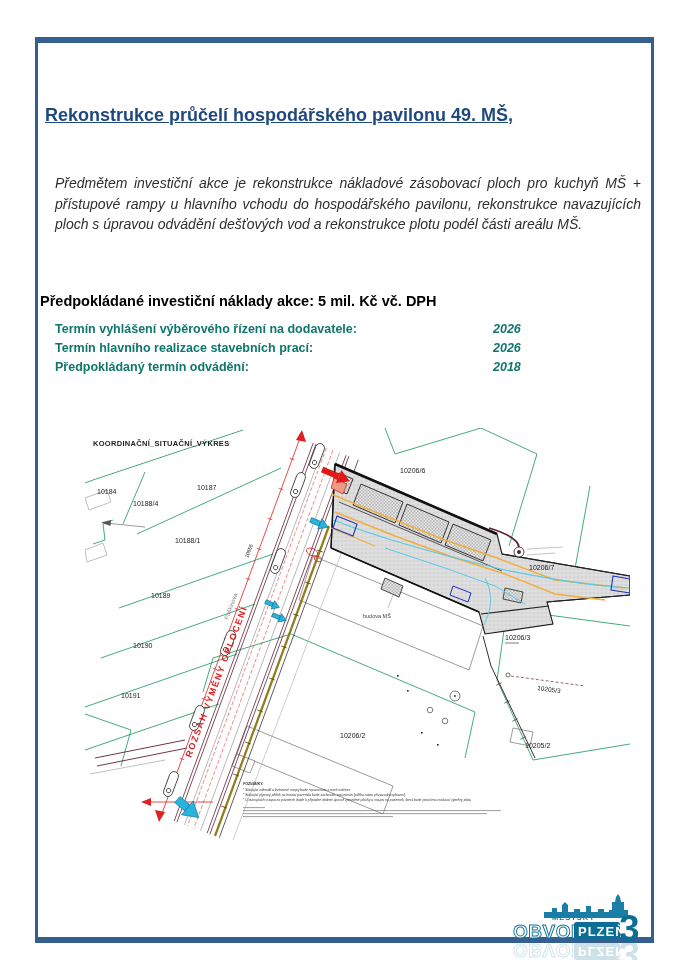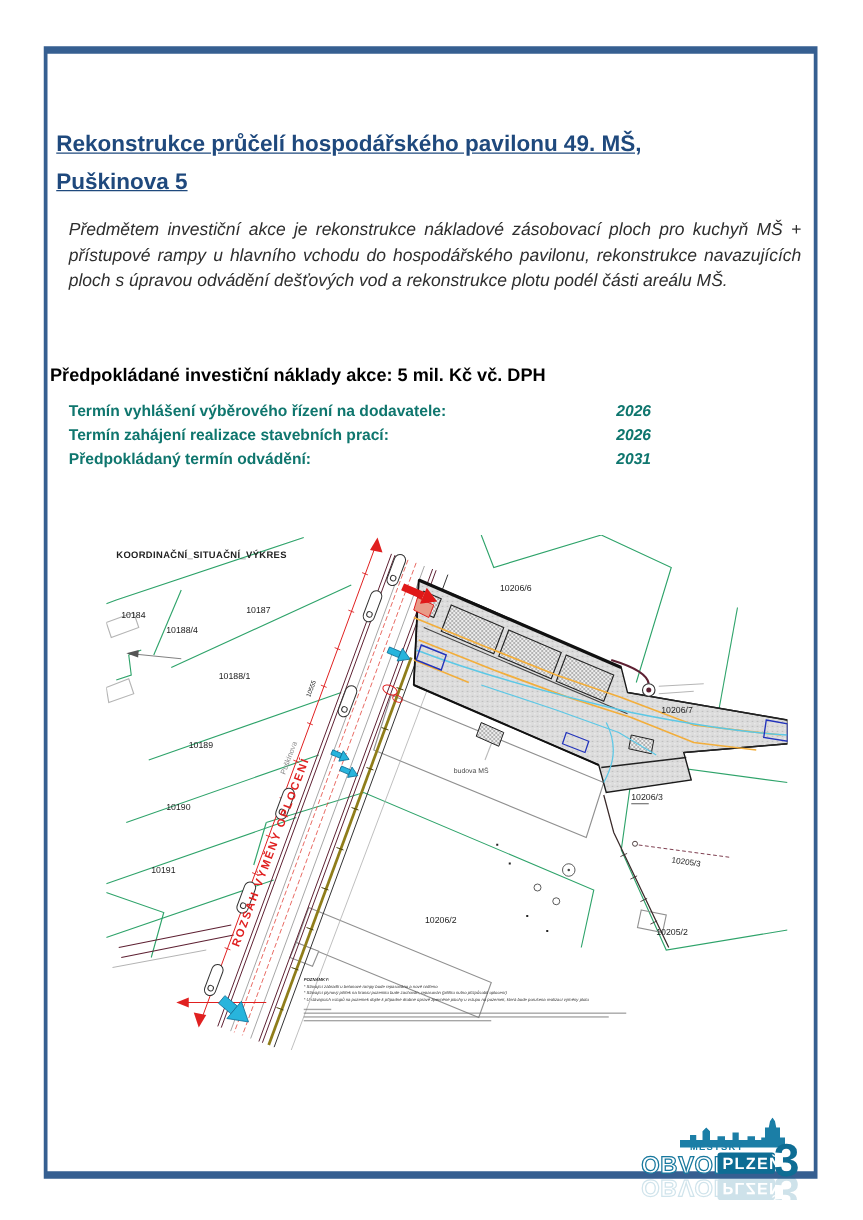--- a/index.html
+++ b/index.html
@@ -23,39 +23,38 @@
   svg text{font-family:"Liberation Sans",sans-serif;}
 </style>
 </head>
 <body>
 
 <div class="page">
   <div class="frame"></div>
 
   <div class="doc-title">
     <div class="t">Rekonstrukce průčelí hospodářského pavilonu 49. MŠ,</div>
-    <div class="t">Puškinova 5</div>
   </div>
 
   <div class="intro">Předmětem investiční akce je rekonstrukce nákladové zásobovací ploch pro kuchyň MŠ + přístupové rampy u hlavního vchodu do hospodářského pavilonu, rekonstrukce navazujících ploch s úpravou odvádění dešťových vod a rekonstrukce plotu podél části areálu MŠ.</div>
 
   <div class="cost">Předpokládané investiční náklady akce: 5 mil. Kč vč. DPH</div>
 
   <div class="schedule">
     <div class="row">
       <span>Termín vyhlášení výběrového řízení na dodavatele:</span>
       <span class="val">2026</span>
     </div>
     <div class="row">
-      <span>Termín zahájení realizace stavebních prací:</span>
+      <span>Termín hlavního realizace stavebních prací:</span>
       <span class="val">2026</span>
     </div>
     <div class="row">
       <span>Předpokládaný termín odvádění:</span>
-      <span class="val">2031</span>
+      <span class="val">2018</span>
     </div>
   </div>
 
   <div class="drawing">
     <svg width="545" height="440" viewBox="0 0 545 440">
       <defs>
         <pattern id="stip" width="4" height="4" patternUnits="userSpaceOnUse">
           <rect width="4" height="4" fill="#dcdcdc"></rect>
           <circle cx="1" cy="1" r="0.45" fill="#9e9e9e"></circle>
           <circle cx="3" cy="3" r="0.45" fill="#ffffff"></circle>

